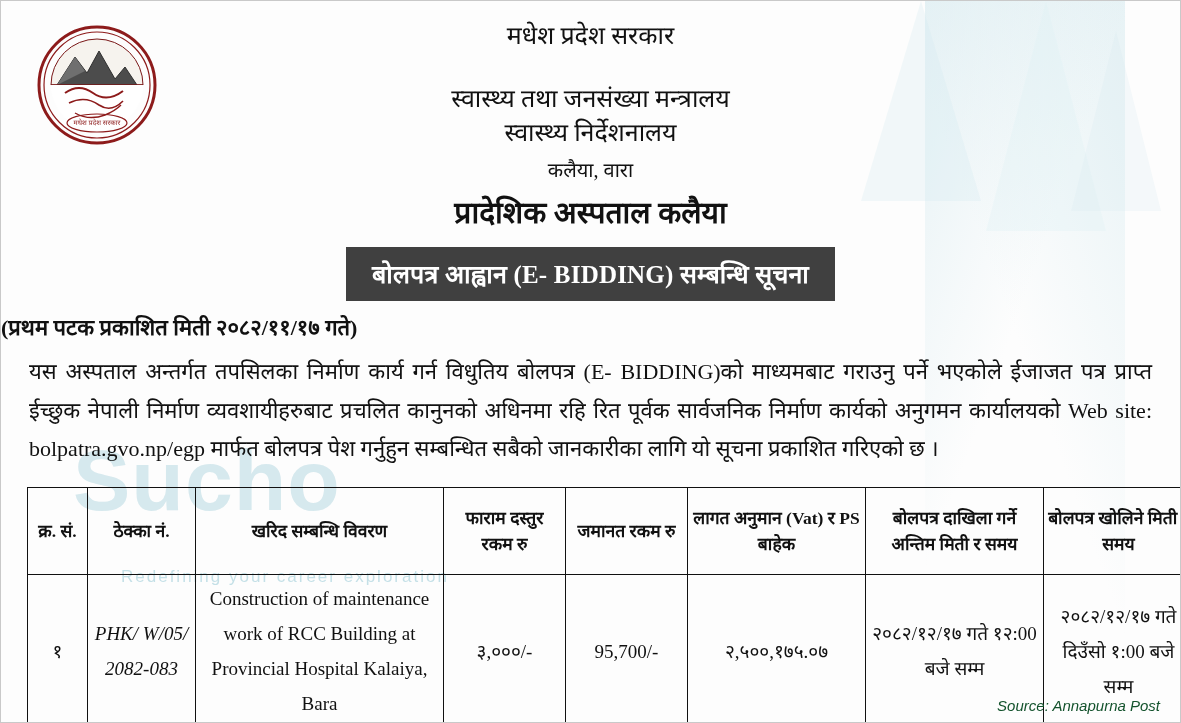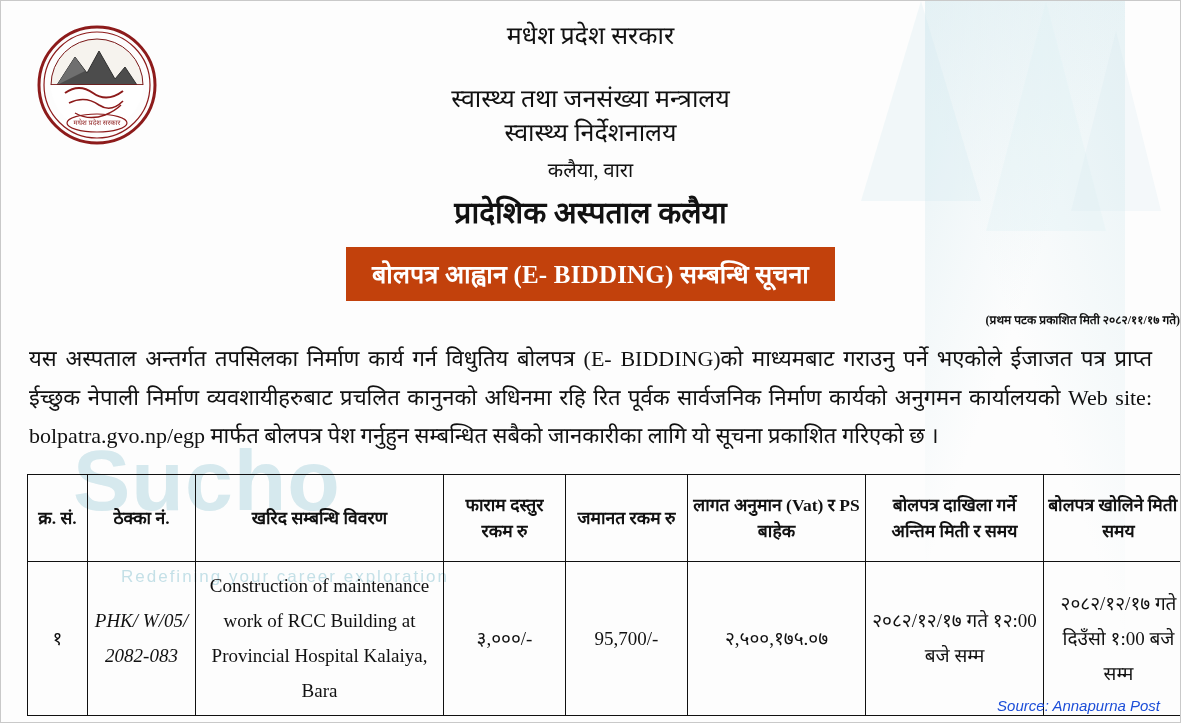--- a/index.html
+++ b/index.html
@@ -92,30 +92,30 @@
   .h-place { font-size: 20px; margin-top: 6px; }
 
   .banner-wrap {
     text-align: center;
     margin-top: 14px;
     position: relative;
     z-index: 3;
   }
   .banner {
     display: inline-block;
-    background: #c2410c;
+    background: #404040;
     color: #ffffff;
     font-size: 25px;
     font-weight: bold;
     padding: 9px 26px 11px 26px;
     letter-spacing: 0.2px;
   }
   .sub-date {
-    text-align: right;
-    font-size: 12px;
+    text-align: left;
+    font-size: 22px;
     font-weight: bold;
     margin-top: 10px;
     position: relative;
     z-index: 3;
   }
 
   .para {
     margin: 12px 28px 0 28px;
     font-size: 22px;
     line-height: 1.75;
@@ -159,21 +159,21 @@
   }
   td.c-small { font-size: 18px; line-height: 1.8; }
 
   .source {
     position: absolute;
     right: 20px;
     bottom: 8px;
     font-family: "Liberation Sans", sans-serif;
     font-size: 15px;
     font-style: italic;
-    color: #1d4ed8;
+    color: #14532d;
     z-index: 4;
   }
 </style>
 </head>
 <body>
 
 <div class="page">
 
   <div class="wm-band"></div>
   <svg class="wm-tri" style="left:860px; top:0px;" width="300" height="360" viewBox="0 0 300 360" aria-hidden="true">

